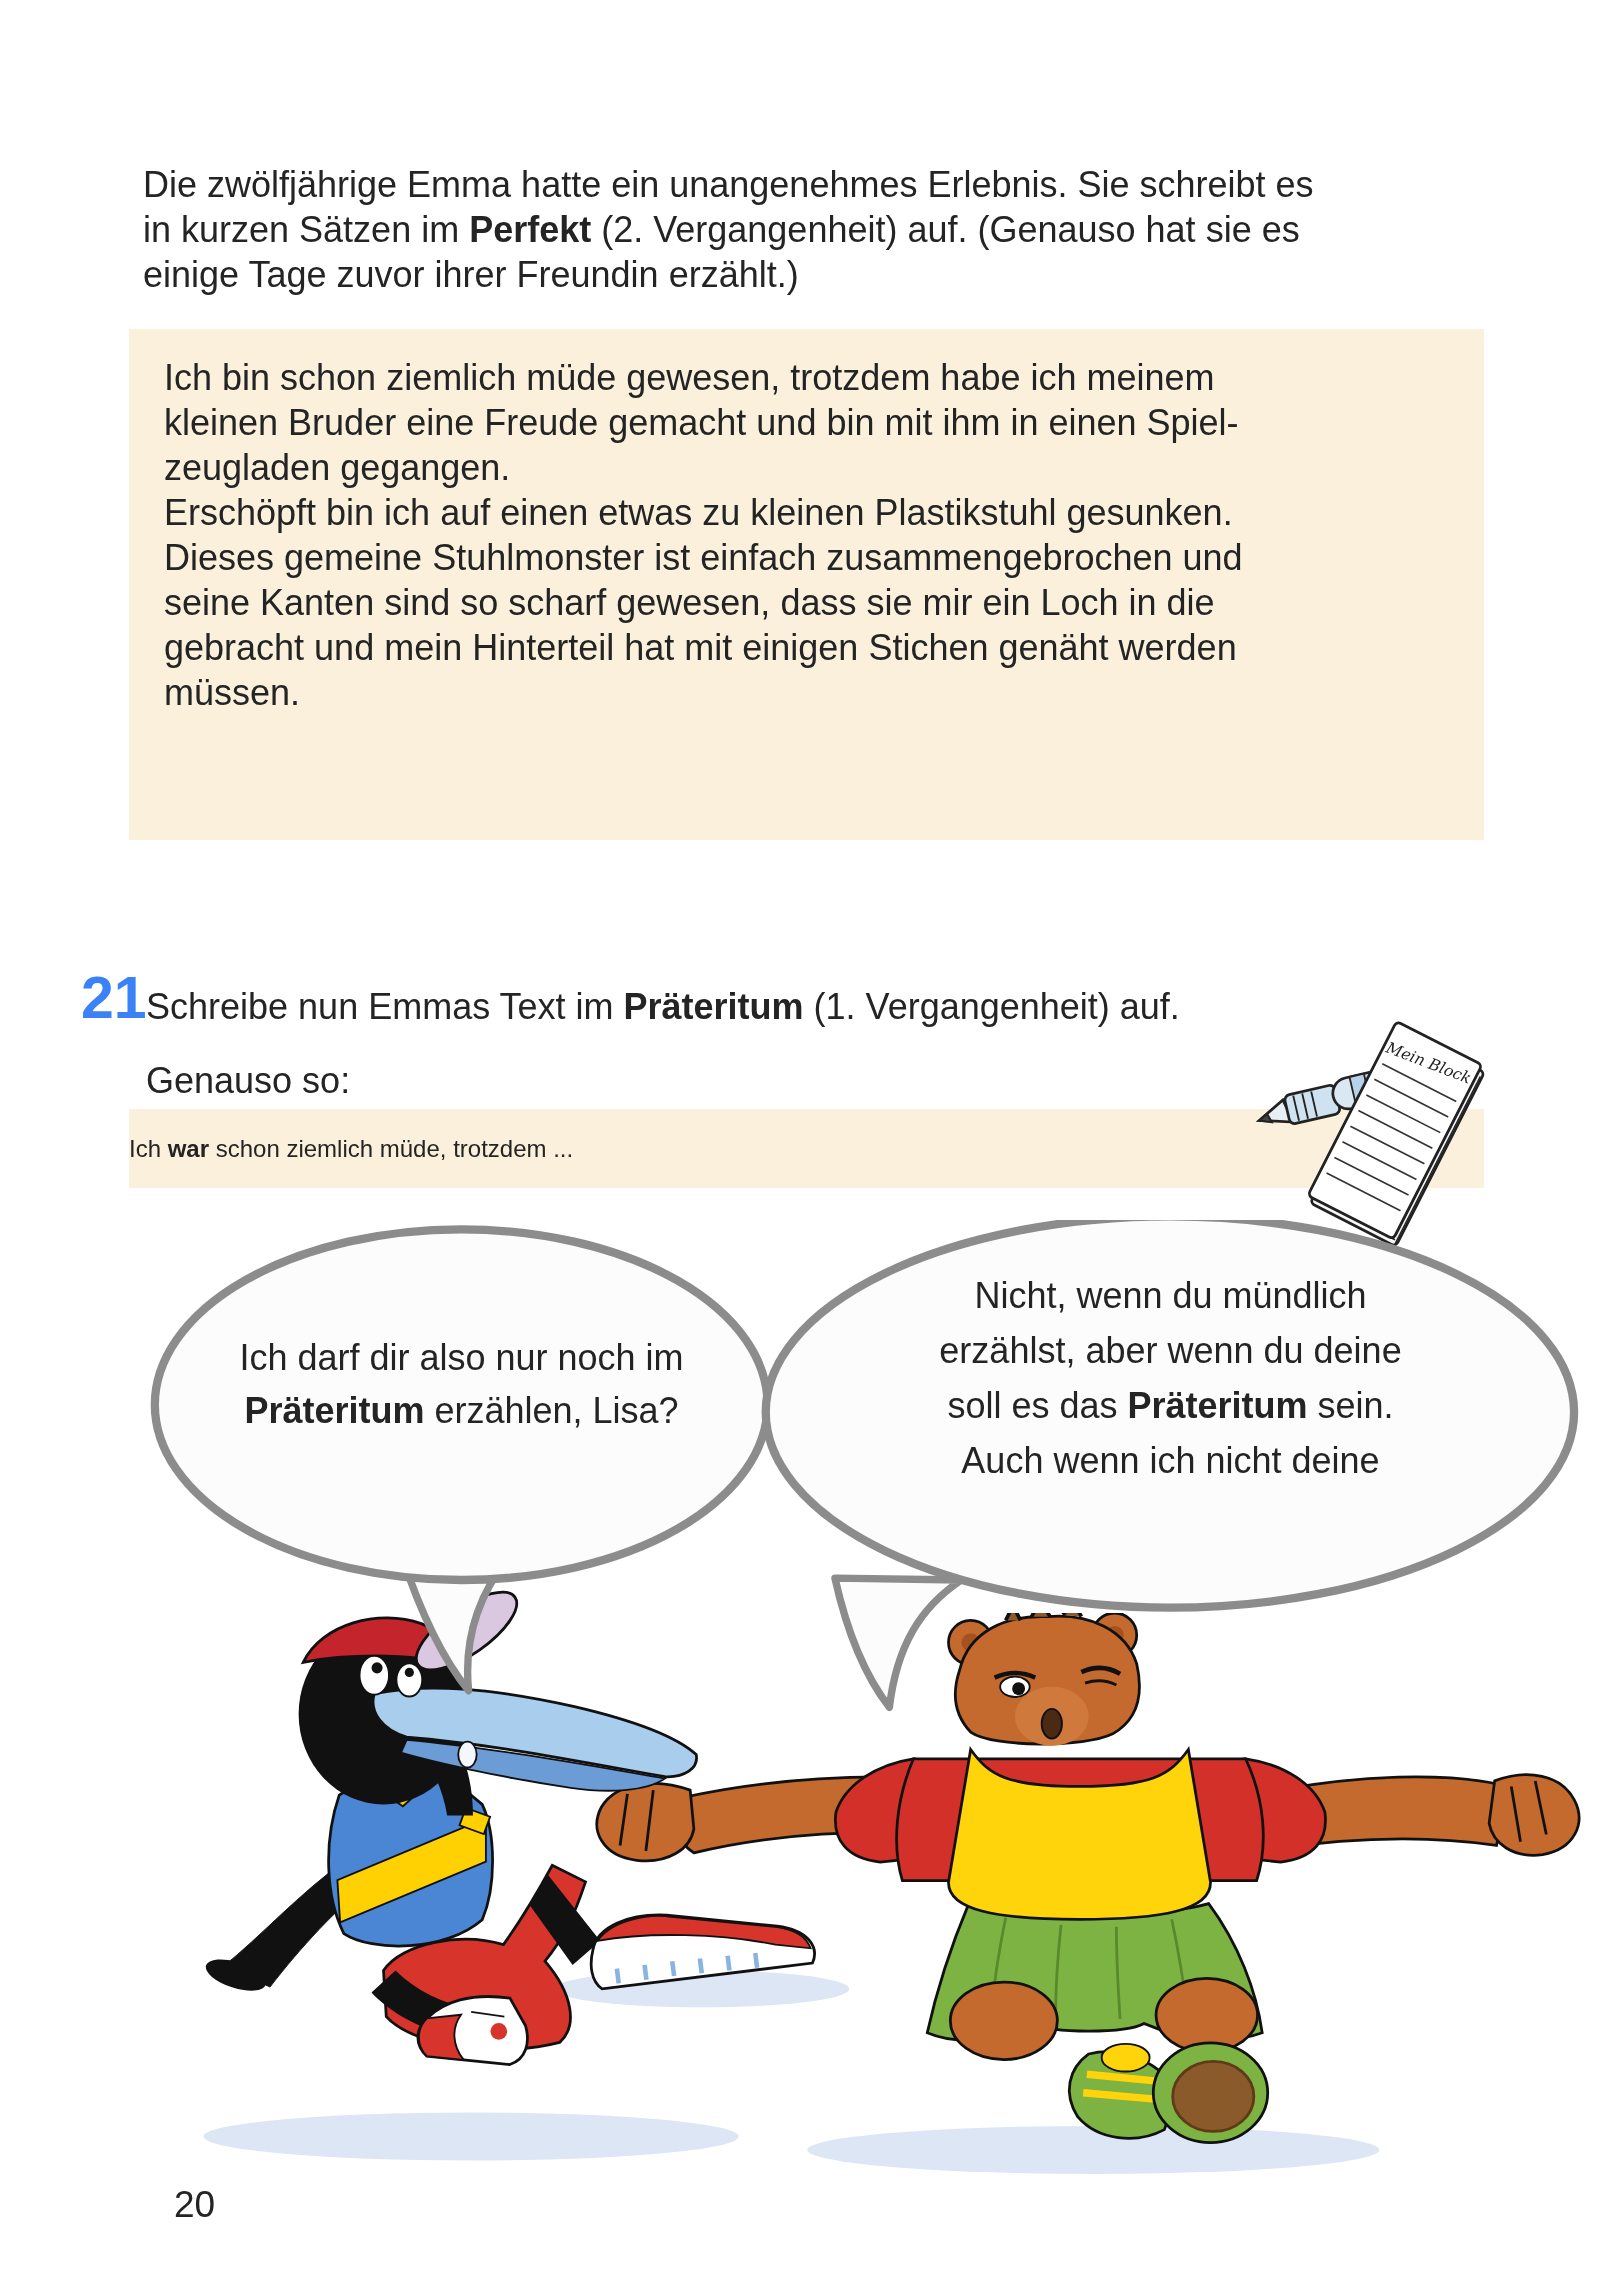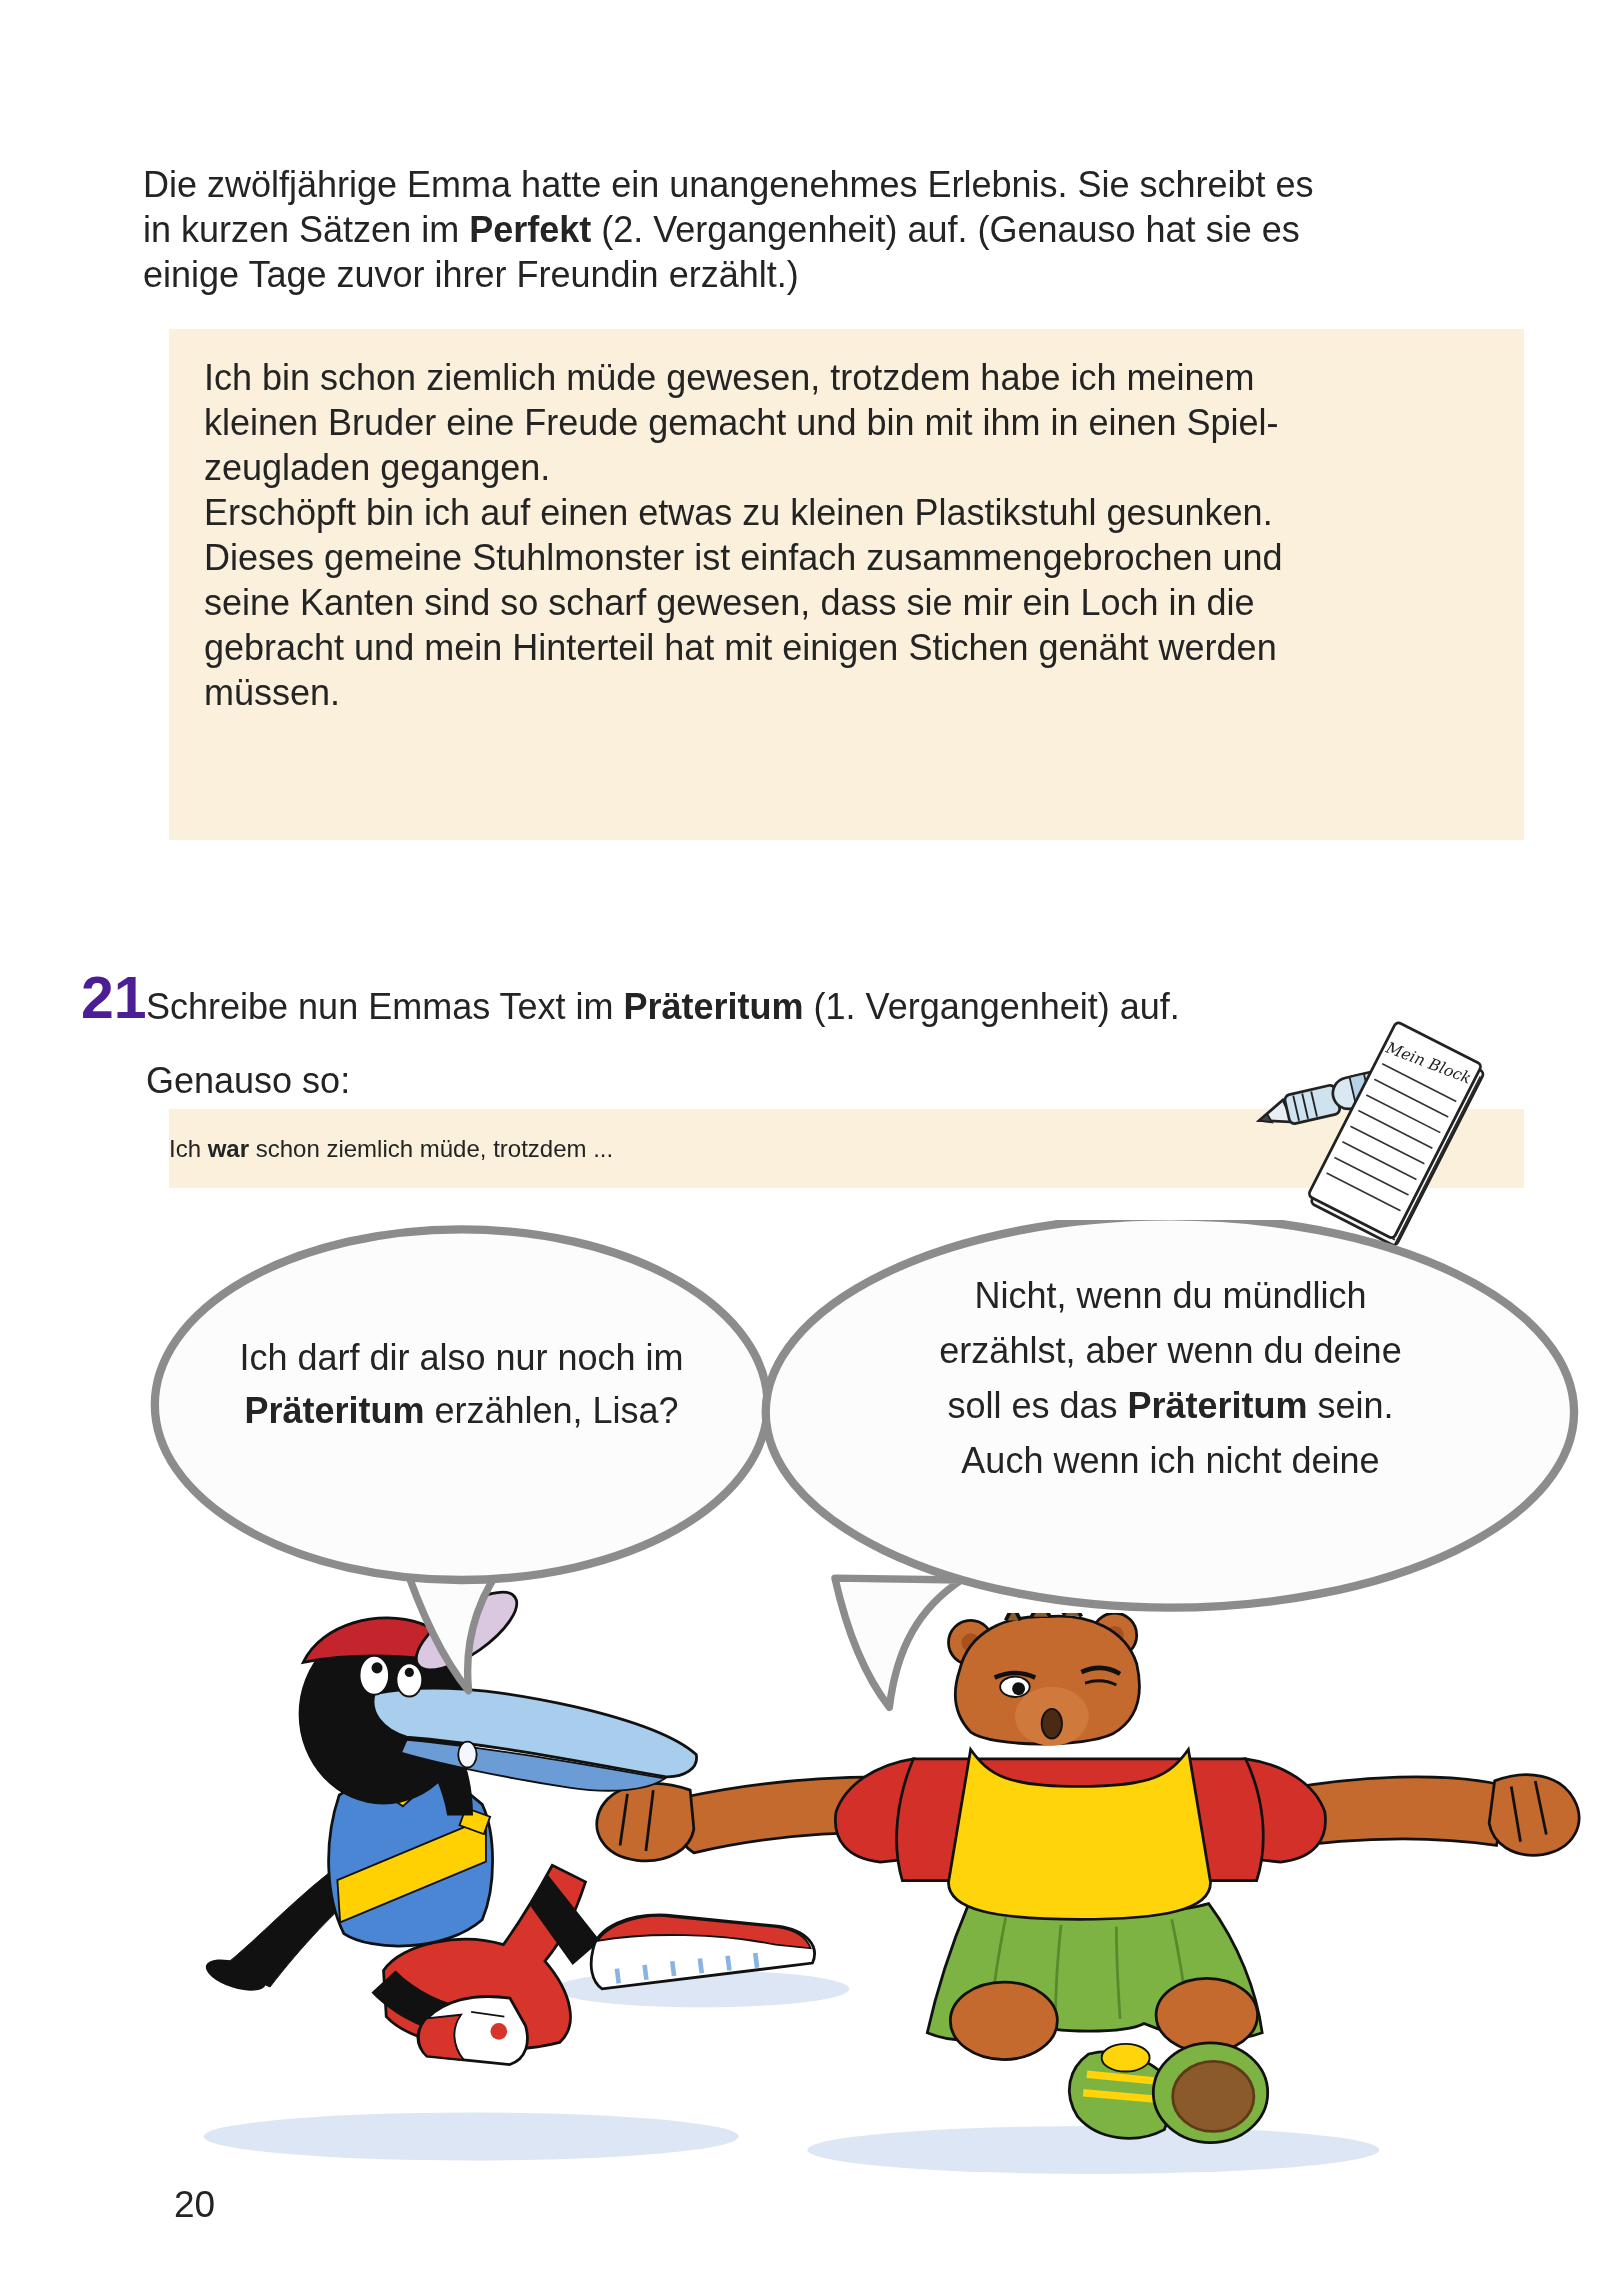--- a/index.html
+++ b/index.html
@@ -1,25 +1,25 @@
 <!DOCTYPE html>
 <html style="font-size:14.8px"><head>
 <meta charset="utf-8">
 <style>
   html,body{margin:0;padding:0;background:#e8e8e8;}
   .page{position:relative;width:1614px;height:2290px;background:#ffffff;overflow:hidden;
         font-family:"Liberation Sans",sans-serif;color:#242424;}
   .txt{font-size:36px;line-height:45px;}
   b{font-weight:700;}
   .intro{position:absolute;left:143px;top:162px;width:1375px;}
-  .cream{position:absolute;background:#FAF0DC;margin-left:40px;}
+  .cream{position:absolute;background:#FAF0DC;}
   .box1{left:129px;top:329px;width:1355px;height:511px;}
   .box1-inner{padding:26px 18.5px 0 35px;}
   .tasknum{position:absolute;left:81px;top:969px;font-size:59px;line-height:59px;
-           font-weight:700;color:#4c1d95;}
+           font-weight:700;color:#3b82f6;}
   .taskline{position:absolute;left:146px;top:984px;white-space:nowrap;}
   .beginline{position:absolute;left:146px;top:1058px;}
   .box2{left:129px;top:1109px;width:1355px;height:79px;}
   .box2-inner{line-height:79px;font-size:24px;white-space:nowrap;}
   .notepad-svg{position:absolute;left:1244px;top:1021px;width:297px;height:238px;z-index:3;}
   .bubble-svg{position:absolute;left:129px;top:1220px;width:1458px;height:493px;z-index:4;}
   .bubble-text{position:absolute;z-index:5;text-align:center;font-size:36px;}
   .bt-left{left:194px;top:1331px;width:535px;line-height:53px;}
   .bt-right{left:840px;top:1268px;width:661px;line-height:55px;}
   .raven-svg{position:absolute;left:185px;top:1583px;width:766px;height:595px;z-index:2;}

